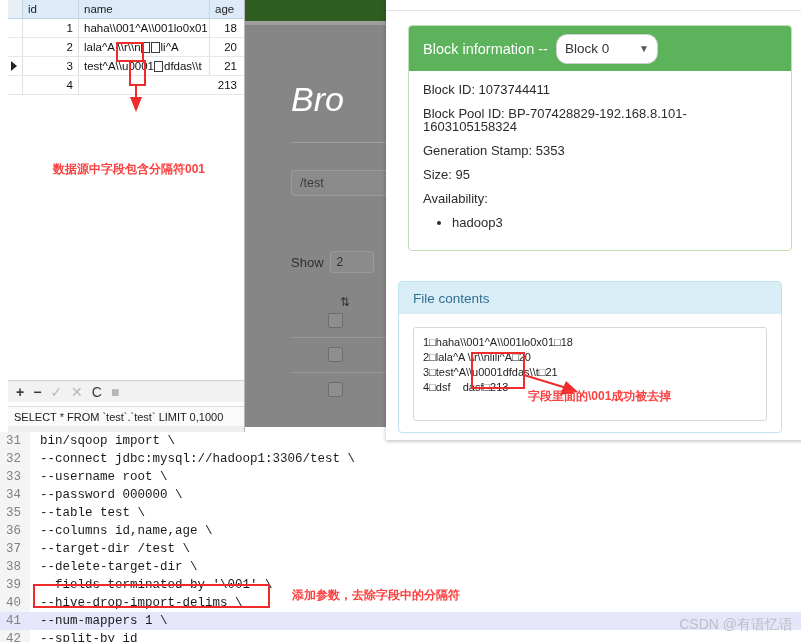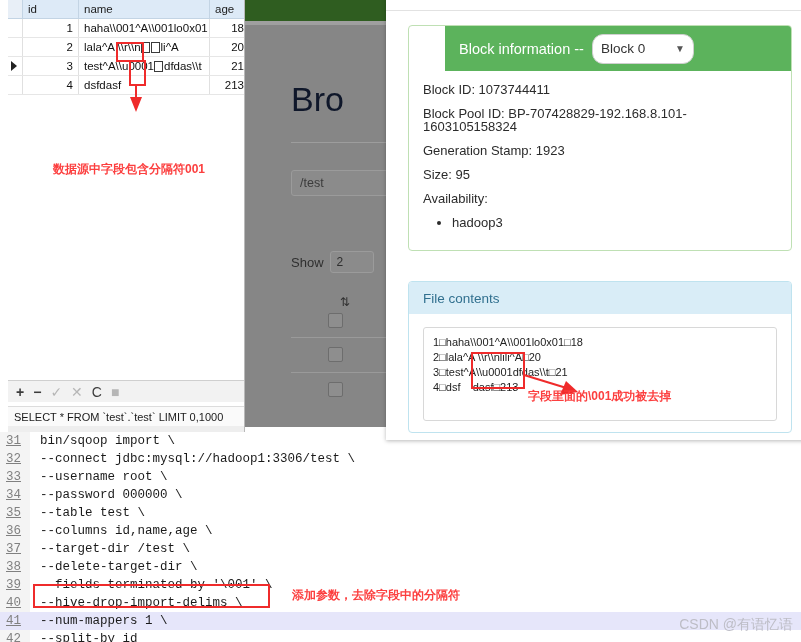--- a/index.html
+++ b/index.html
@@ -76,21 +76,21 @@
     border-right: 1px solid #e0e0e0;
     height: 100%; display: flex; align-items: center; justify-content: flex-end;
   }
   .grid-row .c-name {
     width: 125px; padding-left: 5px;
     border-right: 1px solid #e0e0e0;
     height: 100%; display: flex; align-items: center;
     white-space: nowrap; overflow: hidden;
   }
   .grid-row .c-age {
-    flex: 1; 
+    flex: 1; padding-right: 7px;
     text-align: left;
     height: 100%; display: flex; align-items: center; justify-content: flex-end;
   }
   .boxchar {
     display: inline-block;
     width: 7px; height: 9px;
     border: 1px solid #3a3a3a;
     margin: 0 0.5px;
     vertical-align: -1px;
   }
@@ -173,22 +173,23 @@
   }
   #hdfs-body {
     position: absolute;
     left: 0; top: 25px;
     width: 200px; height: 402px;
     background: #868686;
     color: #3a3a3a;
   }
   #hdfs-title {
     position: absolute; left: 55px; top: 55px;
-    font-size: 34px; color: #0f172a;
+    font-size: 34px; color: #ffffff;
     white-space: nowrap;
+    font-style: italic;
   }
   #hdfs-hr {
     position: absolute; left: 55px; top: 117px;
     width: 160px; height: 1px; background: #9d9d9d;
   }
   #hdfs-path {
     position: absolute; left: 55px; top: 145px;
     width: 150px; height: 26px;
     border: 1px solid #9b9b9b;
     border-radius: 3px;
@@ -255,21 +256,20 @@
     overflow: hidden;
   }
   #card-block-head {
     background: #5cb35c;
     color: #ffffff;
     height: 45px;
     display: flex; align-items: center;
     padding: 0 14px;
     font-size: 14.5px;
     box-sizing: border-box;
-    margin-left: 36px;
   }
   #block-select {
     margin-left: 8px;
     background: #ffffff;
     color: #333;
     border: 1px solid #cfcfcf;
     border-radius: 11px;
     height: 28px;
     min-width: 84px;
     display: flex; align-items: center; justify-content: space-between;
@@ -285,21 +285,21 @@
     font-size: 13px;
     color: #2b2b2b;
     line-height: 1.0;
   }
   #card-block-body p { margin: 0 0 11px 0; }
   #card-block-body ul { margin: 7px; padding-left: 22px; }
   #card-block-body li { margin: 0; }
 
   #card-file {
     position: absolute;
-    left: 22px; top: 289px;
+    left: 12px; top: 289px;
     width: 382px;
     height: 150px;
     border: 1px solid #bfe3ef;
     border-radius: 4px;
     background: #fff;
     overflow: hidden;
   }
   #card-file-head {
     background: #d9edf7;
     color: #31708f;
@@ -347,21 +347,20 @@
     text-align: right;
     padding-right: 9px;
     color: #808080;
     font-family: "Liberation Mono", monospace;
     font-size: 12.5px;
     flex: none;
     background: #f4f4f4;
     height: 18px;
     display: flex; align-items: center; justify-content: flex-end;
     box-sizing: border-box;
-    text-decoration: underline;
   }
   .code-line.hl .ln { background: #e6e6fa; }
   .ctext { padding-left: 10px; white-space: pre; }
 
   #csdn {
     position: absolute;
     right: 8px; bottom: 8px;
     font-size: 14px;
     color: #bdbdc6;
     z-index: 20;
@@ -433,21 +432,20 @@
           <span>test^A\\u0001</span>
           <span class="boxchar"></span>
           <span>dfdas\\t</span>
         </div>
       <div class="c-age">21</div>
     </div>
 
     <div class="grid-row">
       <div class="gutter"></div>
       <div class="c-id">4</div>
-      <div class="c-name">dsfdasf</div>
       <div class="c-age">213</div>
     </div>
 
     <div class="hl-box" style="left:108px; top:42px; width:24px; height:16px;"></div>
     <div class="hl-box" style="left:121px; top:60px; width:13px; height:22px;"></div>
 
     <svg class="anno" width="236" height="140">
       <line x1="128" y1="86" x2="128" y2="104" stroke="#ef2b2b" stroke-width="2"></line>
       <polygon points="128,112 122,97 134,97" fill="#ef2b2b"></polygon>
     </svg>
@@ -472,21 +470,21 @@
       <div id="card-block-head">
         <span>Block information --</span>
         <span id="block-select">
           <span>Block 0</span>
           <span class="chev">▼</span>
         </span>
       </div>
       <div id="card-block-body">
         <p>Block ID: 1073744411</p>
         <p>Block Pool ID: BP-707428829-192.168.8.101-1603105158324</p>
-        <p>Generation Stamp: 1923</p>
+        <p>Generation Stamp: 5353</p>
         <p>Size: 95</p>
         <p>Availability:</p>
         <ul>
           <li>hadoop3</li>
         </ul>
       </div>
     </div>
 
     <div id="card-file">
       <div id="card-file-head">

